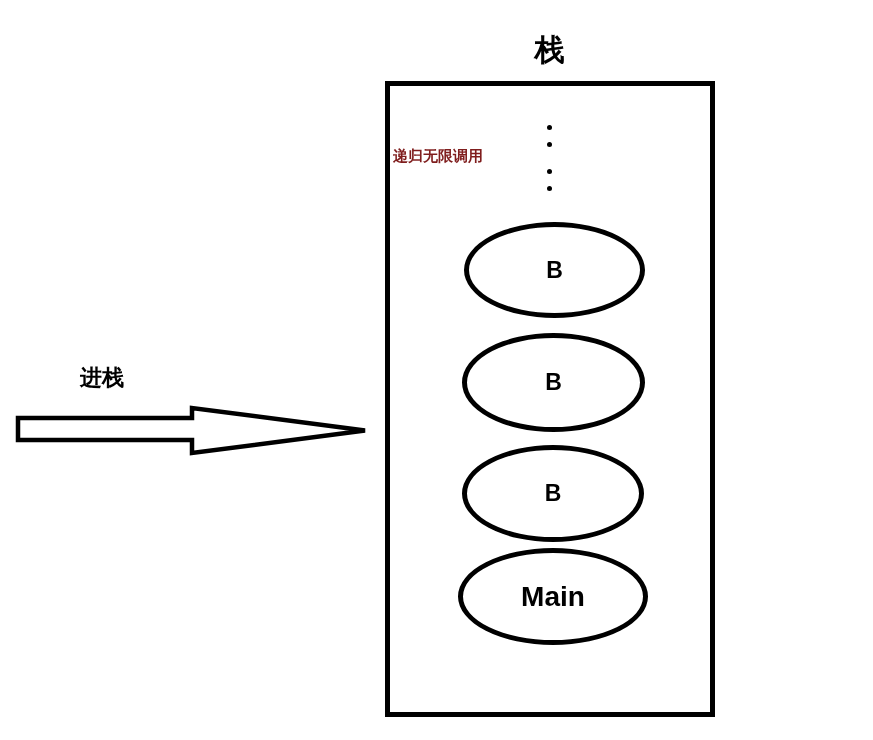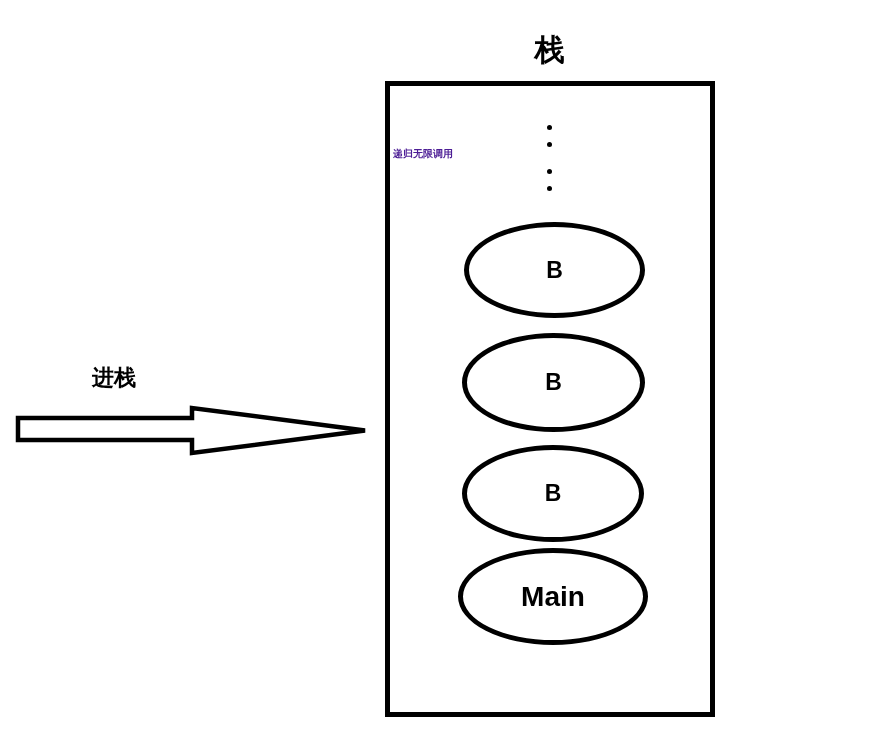--- a/index.html
+++ b/index.html
@@ -34,23 +34,23 @@
     width: 330px;
     height: 636px;
     border: 5px solid #000;
     box-sizing: border-box;
     background: #ffffff;
   }
 
   .recursion-label {
     left: 393px;
     top: 147px;
-    font-size: 10px;
+    font-size: 15px;
     font-weight: bold;
-    color: #4c1d95;
+    color: #7f1d1d;
     white-space: nowrap;
   }
 
   .ellipsis-col {
     left: 547px;
     top: 125px;
     display: flex;
     flex-direction: column;
     align-items: center;
   }
@@ -76,21 +76,21 @@
   }
   .frame-b { font-size: 23px; }
   .frame-main { font-size: 28px; }
 
   .frame-0 { left: 464px; top: 222px; width: 181px; height: 96px; }
   .frame-1 { left: 462px; top: 333px; width: 183px; height: 99px; }
   .frame-2 { left: 462px; top: 445px; width: 182px; height: 97px; }
   .frame-3 { left: 458px; top: 548px; width: 190px; height: 97px; }
 
   .push-label {
-    left: 92px;
+    left: 80px;
     top: 363px;
     font-size: 22px;
     font-weight: bold;
     color: #000;
     white-space: nowrap;
   }
 
   .push-arrow-svg {
     left: 14px;
     top: 402px;

